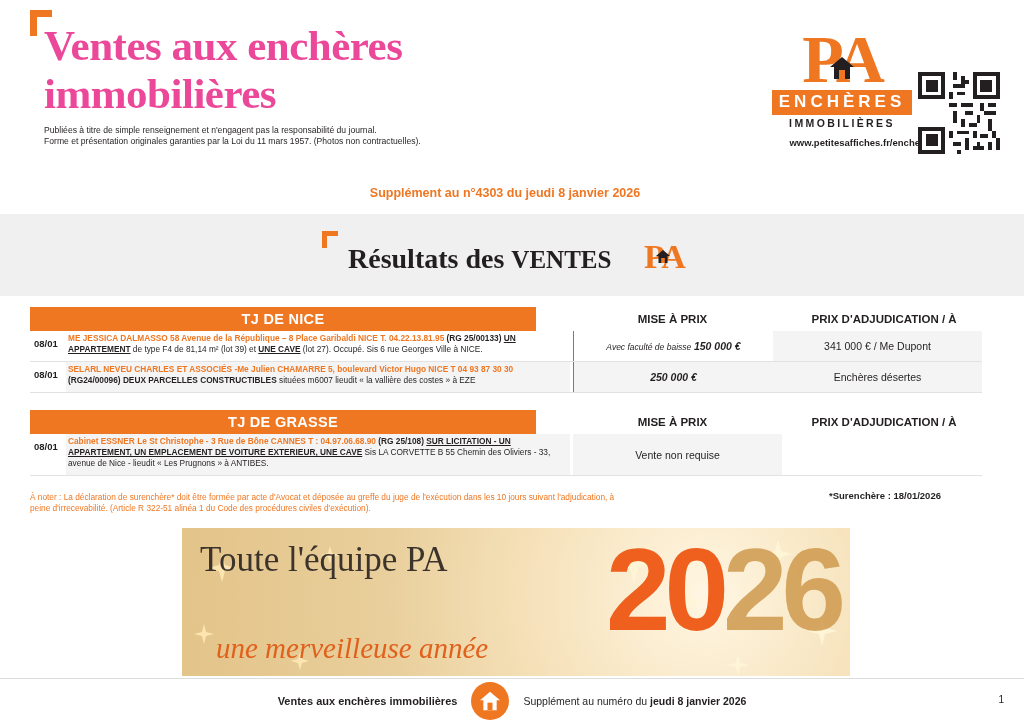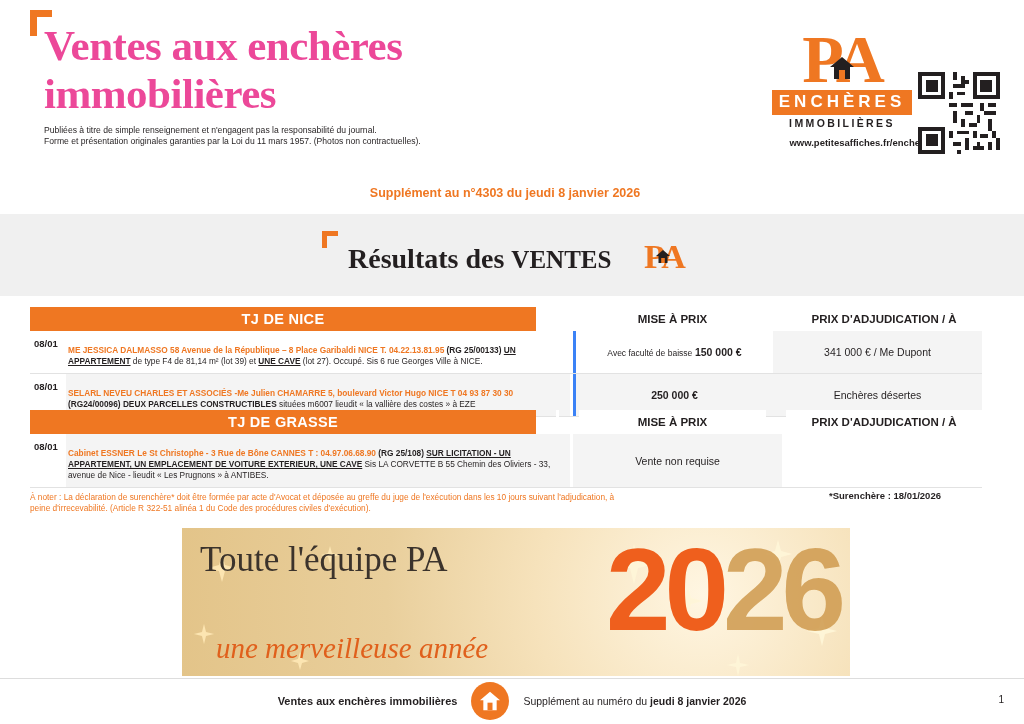--- a/index.html
+++ b/index.html
@@ -115,32 +115,33 @@
   .tbl .hdr .mise { width:200px; }
   .tbl .hdr .prix { width:209px; }
 
   .row { display:flex; border-bottom:1px solid #e2e2e2; }
   .row.alt .c-txt, .row.alt .c-mise, .row.alt .c-prix { background:#f4f4f4; }
   .c-date {
     width:36px; background:#fff; font-size:9.5px; font-weight:bold;
     padding:7px 0 0 4px; color:#231f20;
   }
   .c-txt {
-    width:504px; background:#fff; padding:14px 8px 6px 2px;
+    width:504px; background:#fff; padding:2px 8px 6px 2px;
     font-size:8.3px; line-height:11px; color:#231f20;
   }
   .c-txt .org { color:#ef7722; font-weight:bold; }
   .c-txt .bold { font-weight:bold; }
   .c-txt .u { text-decoration:underline; font-weight:bold; }
   .c-gap { width:3px; background:#fff; }
   .c-mise {
     width:200px; background:#fff; text-align:right;
     font-size:9.5px; color:#231f20;
     display:flex; align-items:center; justify-content:center;
-    border-left:3px solid #3b82f6;
+    border-left:1px solid #3b82f6;
+    font-style:italic;
   }
   .c-mise .fac { font-size:8.5px; }
   .c-mise .amt { font-weight:bold; font-size:10.5px; }
   .c-prix {
     width:209px; background:#f4f4f4; text-align:center;
     font-size:10.5px; color:#231f20;
     display:flex; align-items:center; justify-content:center;
   }
 
   

